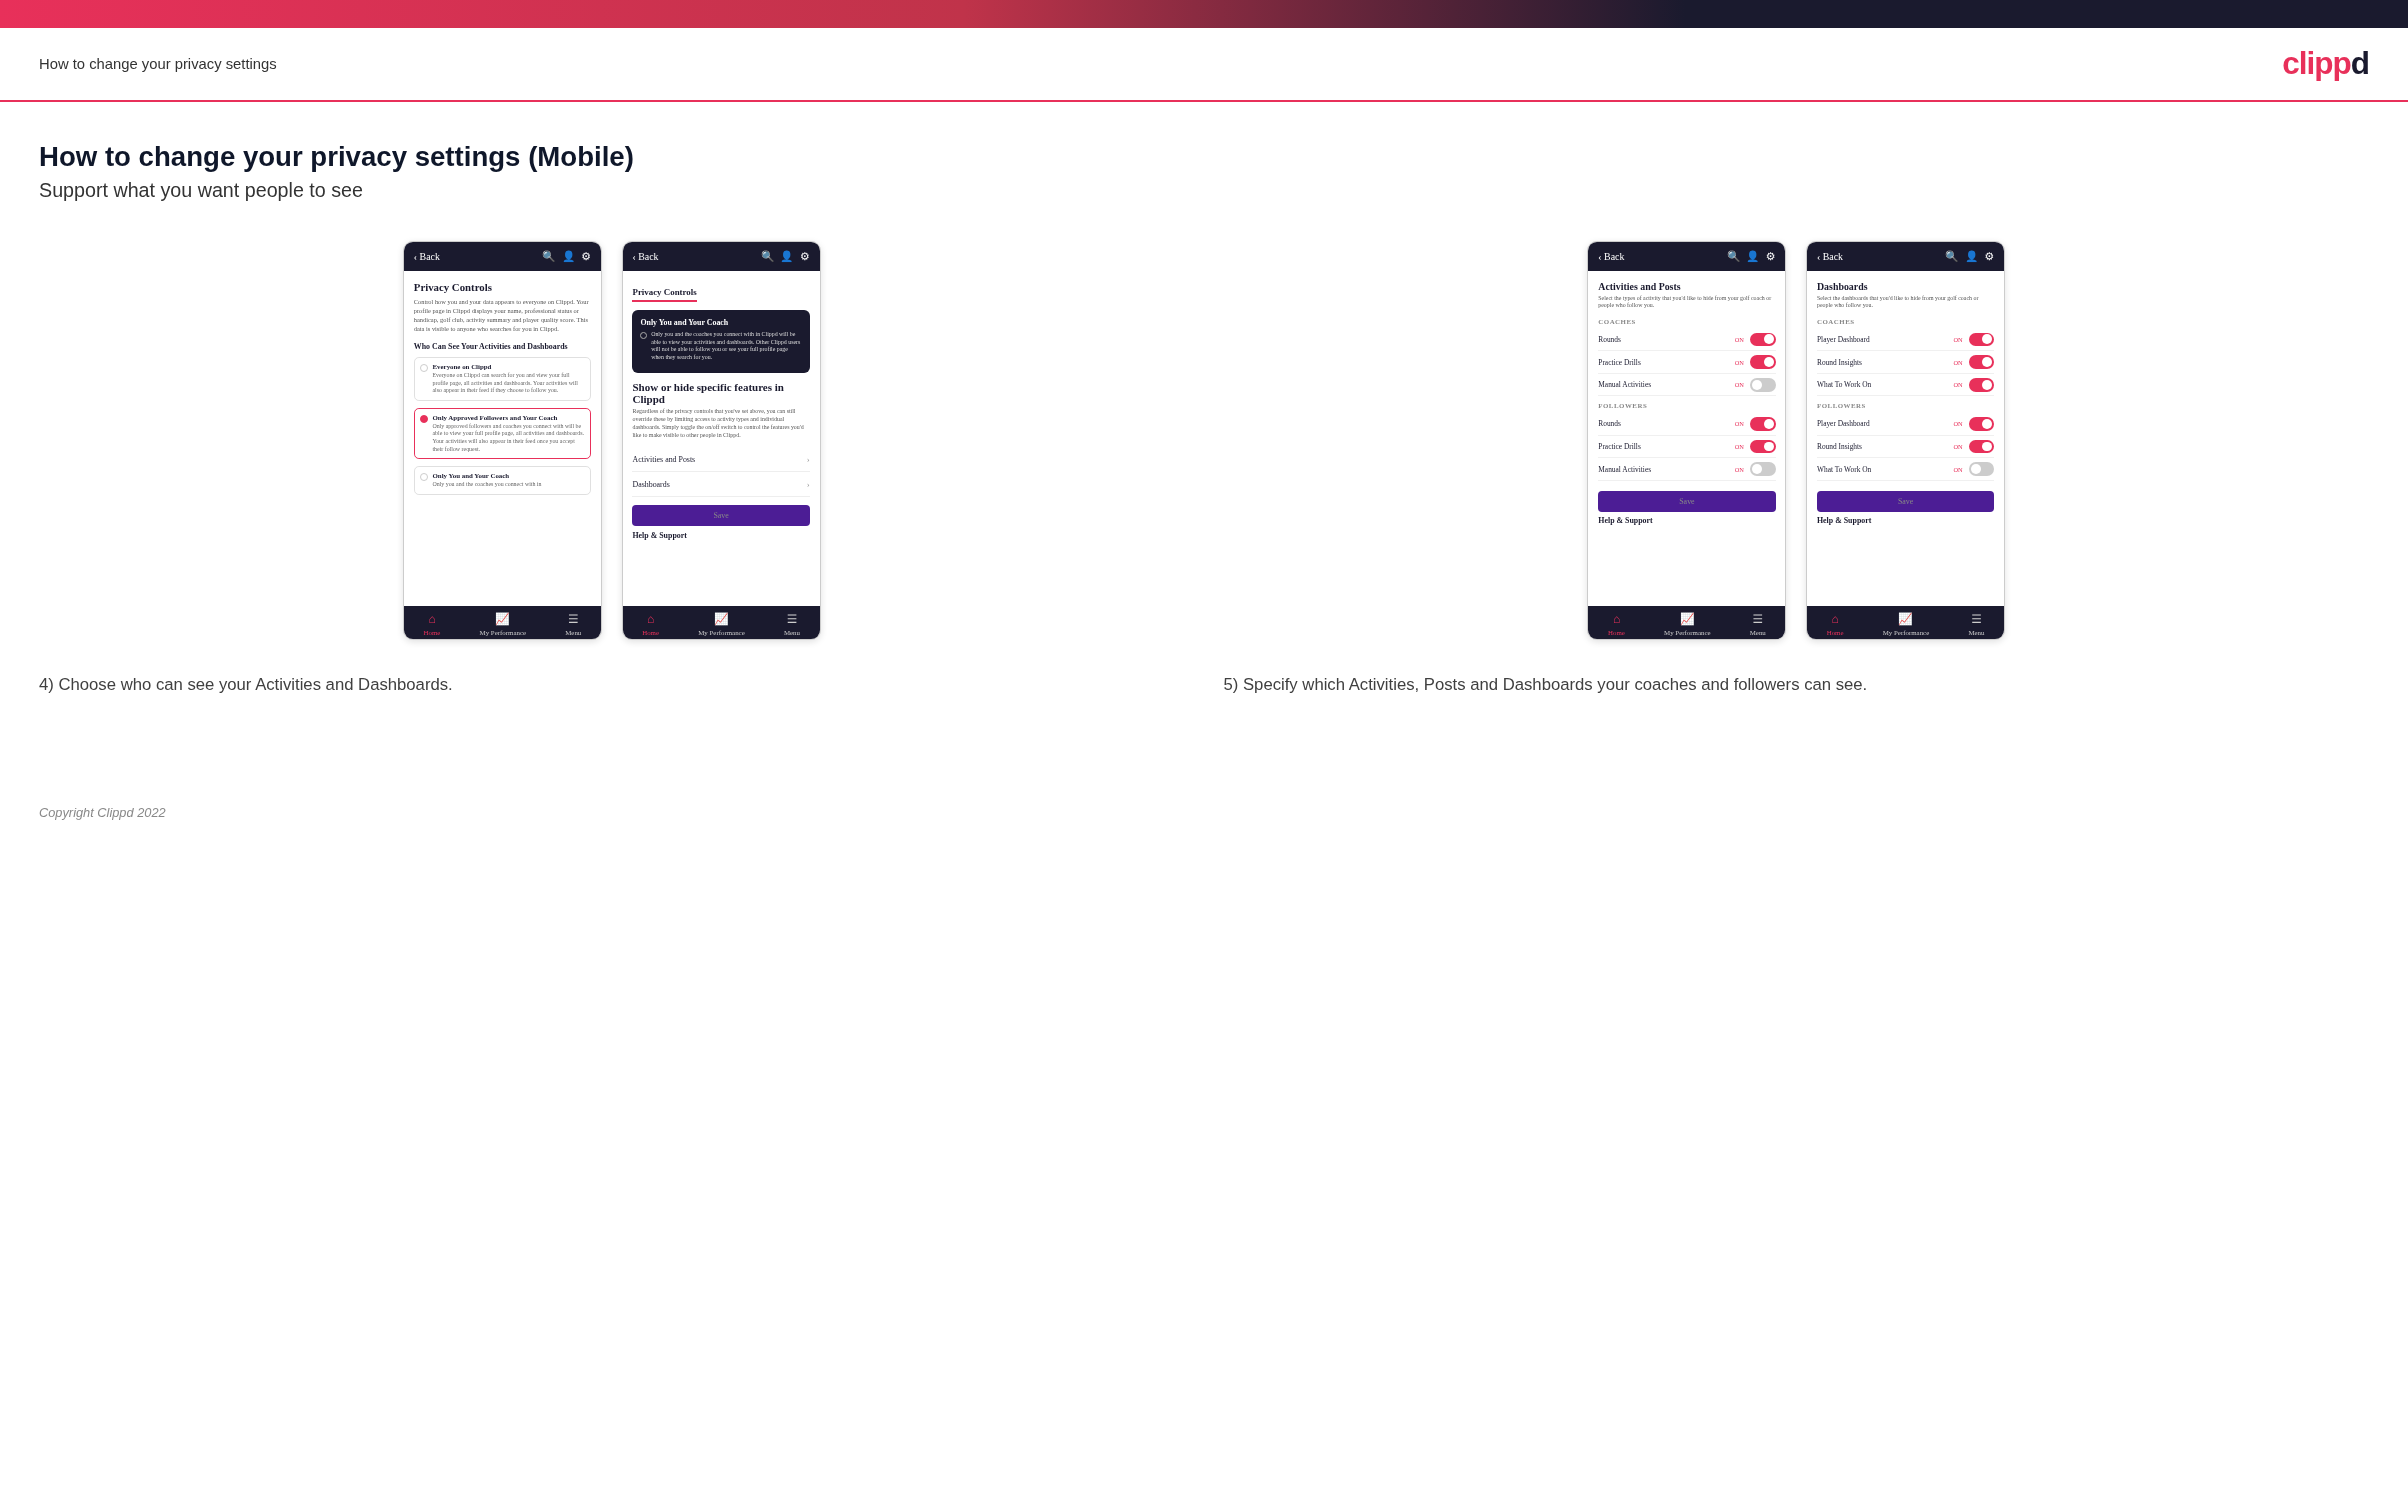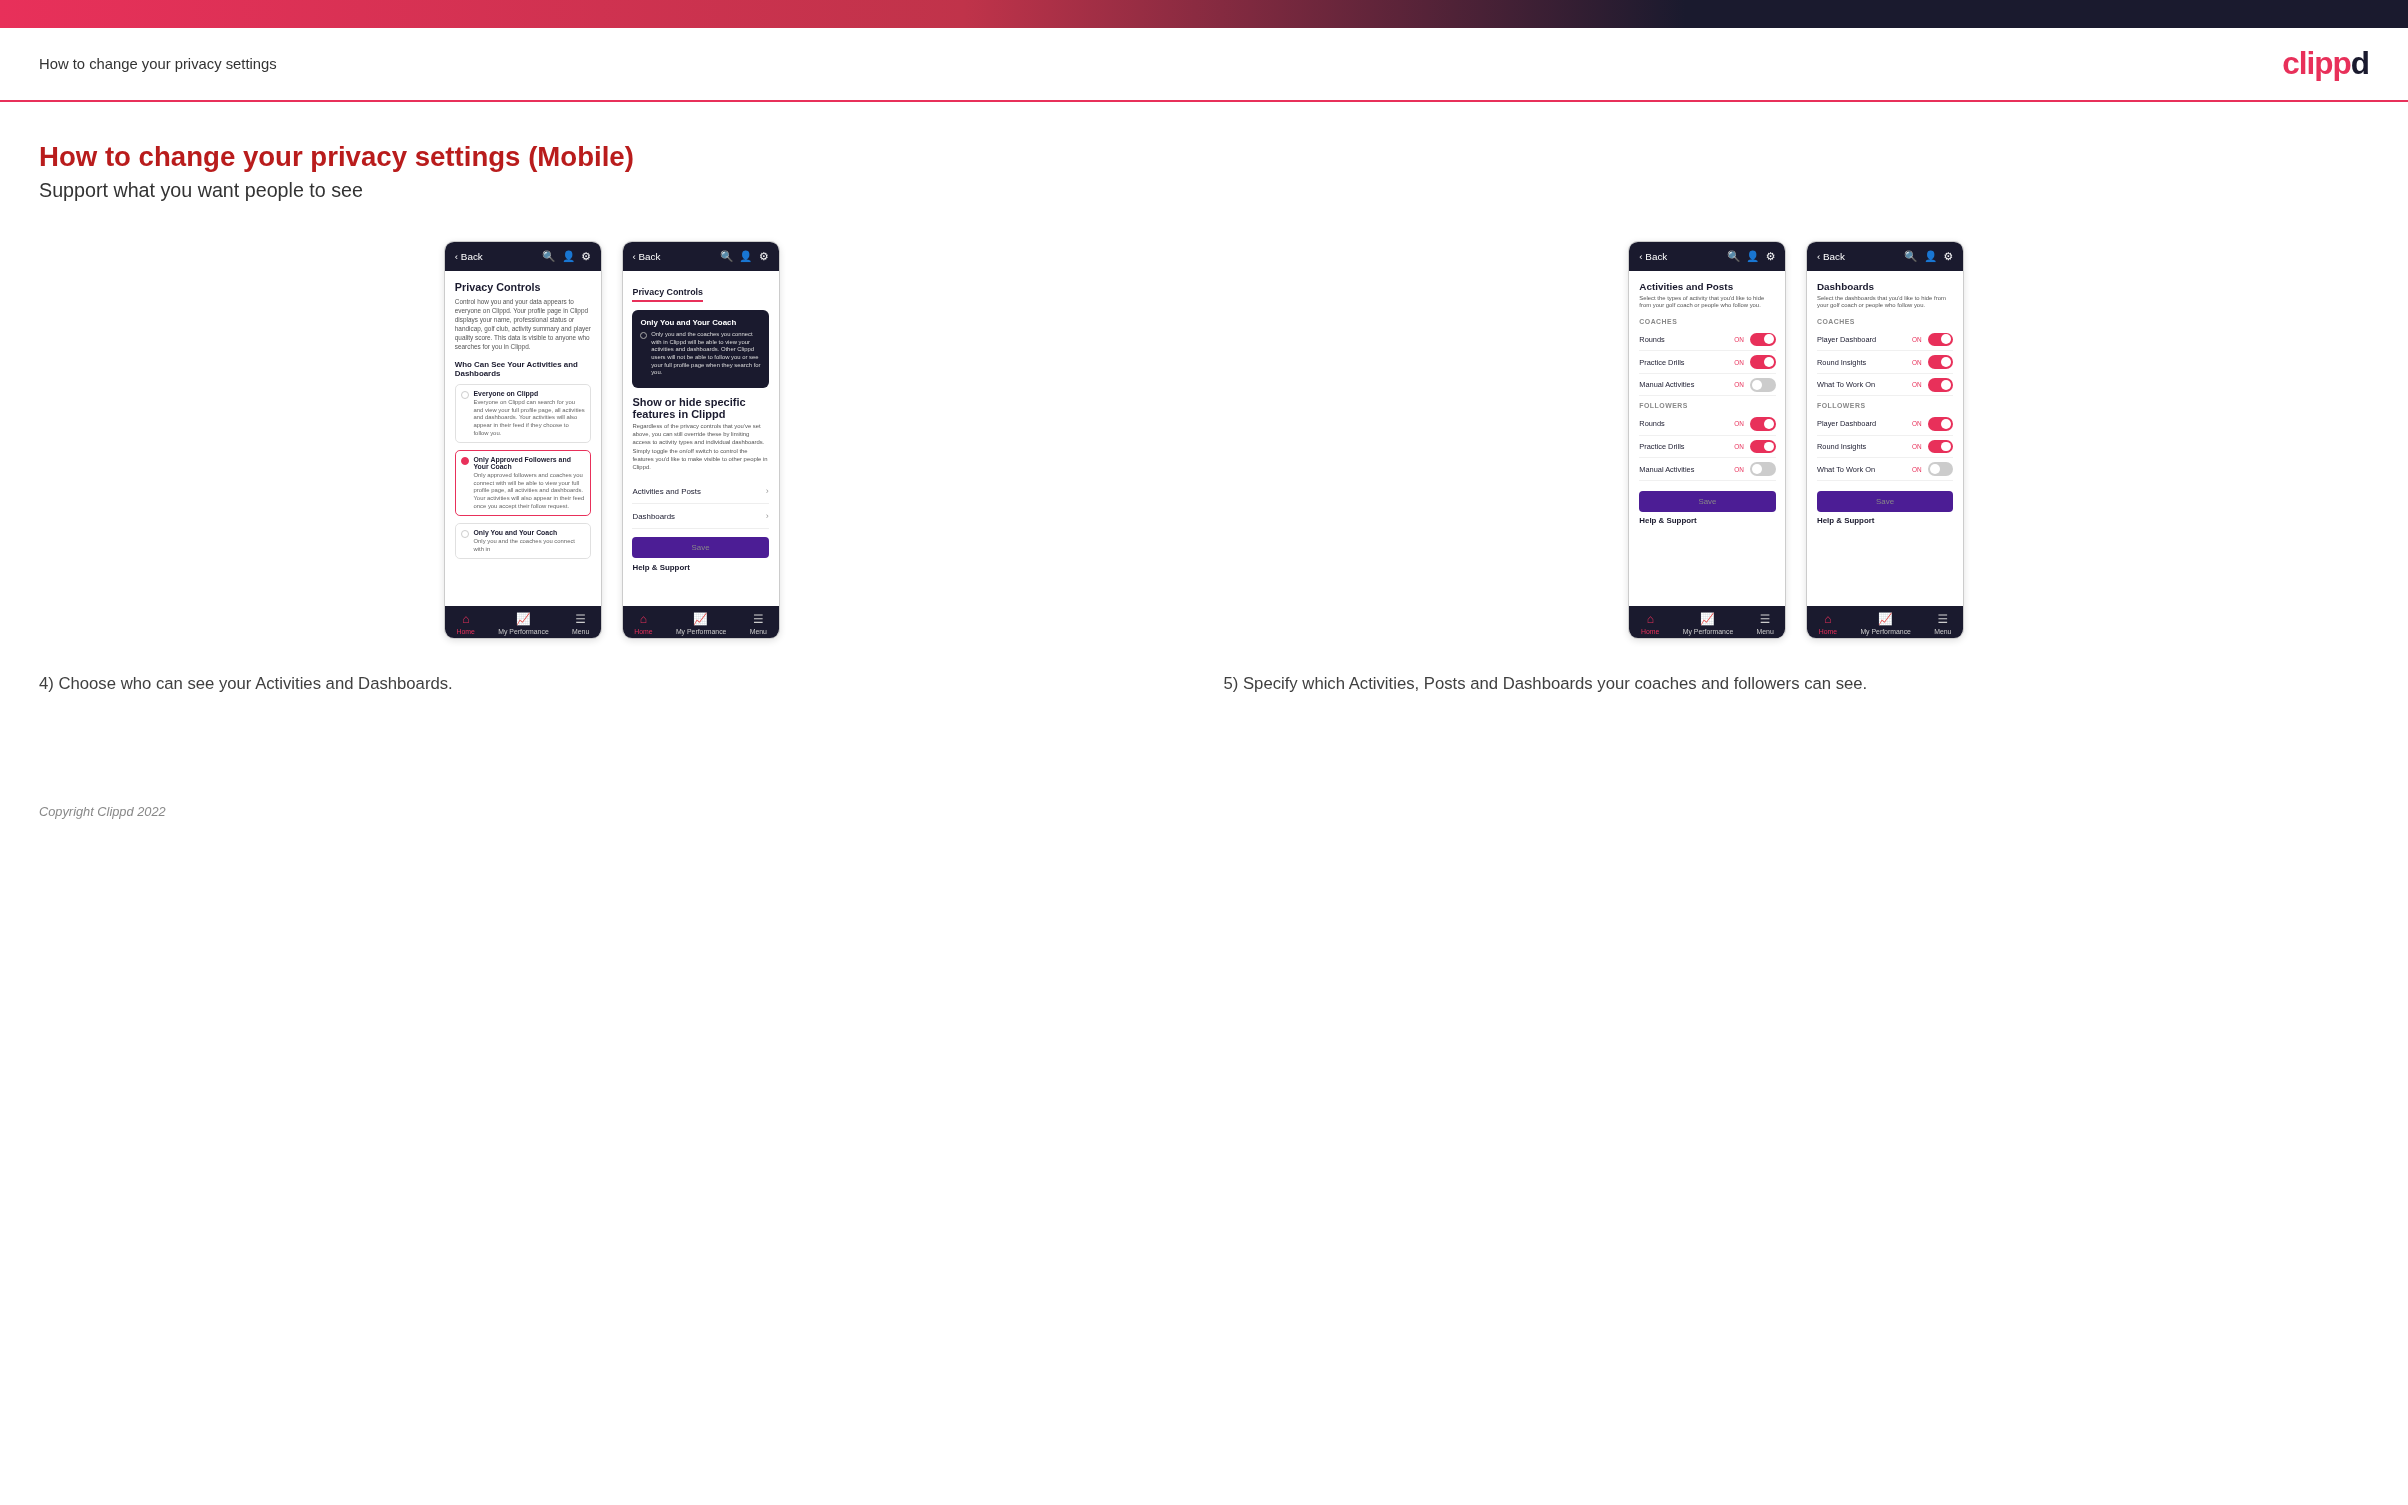--- a/index.html
+++ b/index.html
@@ -44,37 +44,37 @@
       color: #1a1a2e;
     }
 
     
     .main {
       padding: 39px 39px 59px;
     }
     .page-heading {
       font-size: 27.6px;
       font-weight: 800;
-      color: #b91c1c;
+      color: #0f172a;
       margin-bottom: 5.9px;
     }
     .page-subheading {
       font-size: 19.7px;
       color: #333;
       margin-bottom: 39px;
     }
 
     
     .phone {
-      width: 158px;
+      width: 199px;
       background: #fff;
       border: 1.5px solid #ccc;
       border-radius: 9.9px;
       overflow: hidden;
-      font-family: Liberation Sans, sans-serif;
+      font-family: Liberation Serif, serif;
       box-shadow: 0 2px 7.9px rgba(0,0,0,0.12);
       margin-bottom: 15.8px;
     }
     .phone-nav {
       background: #1a1a2e;
       padding: 7.9px 9.9px;
       display: flex;
       align-items: center;
       justify-content: space-between;
     }

